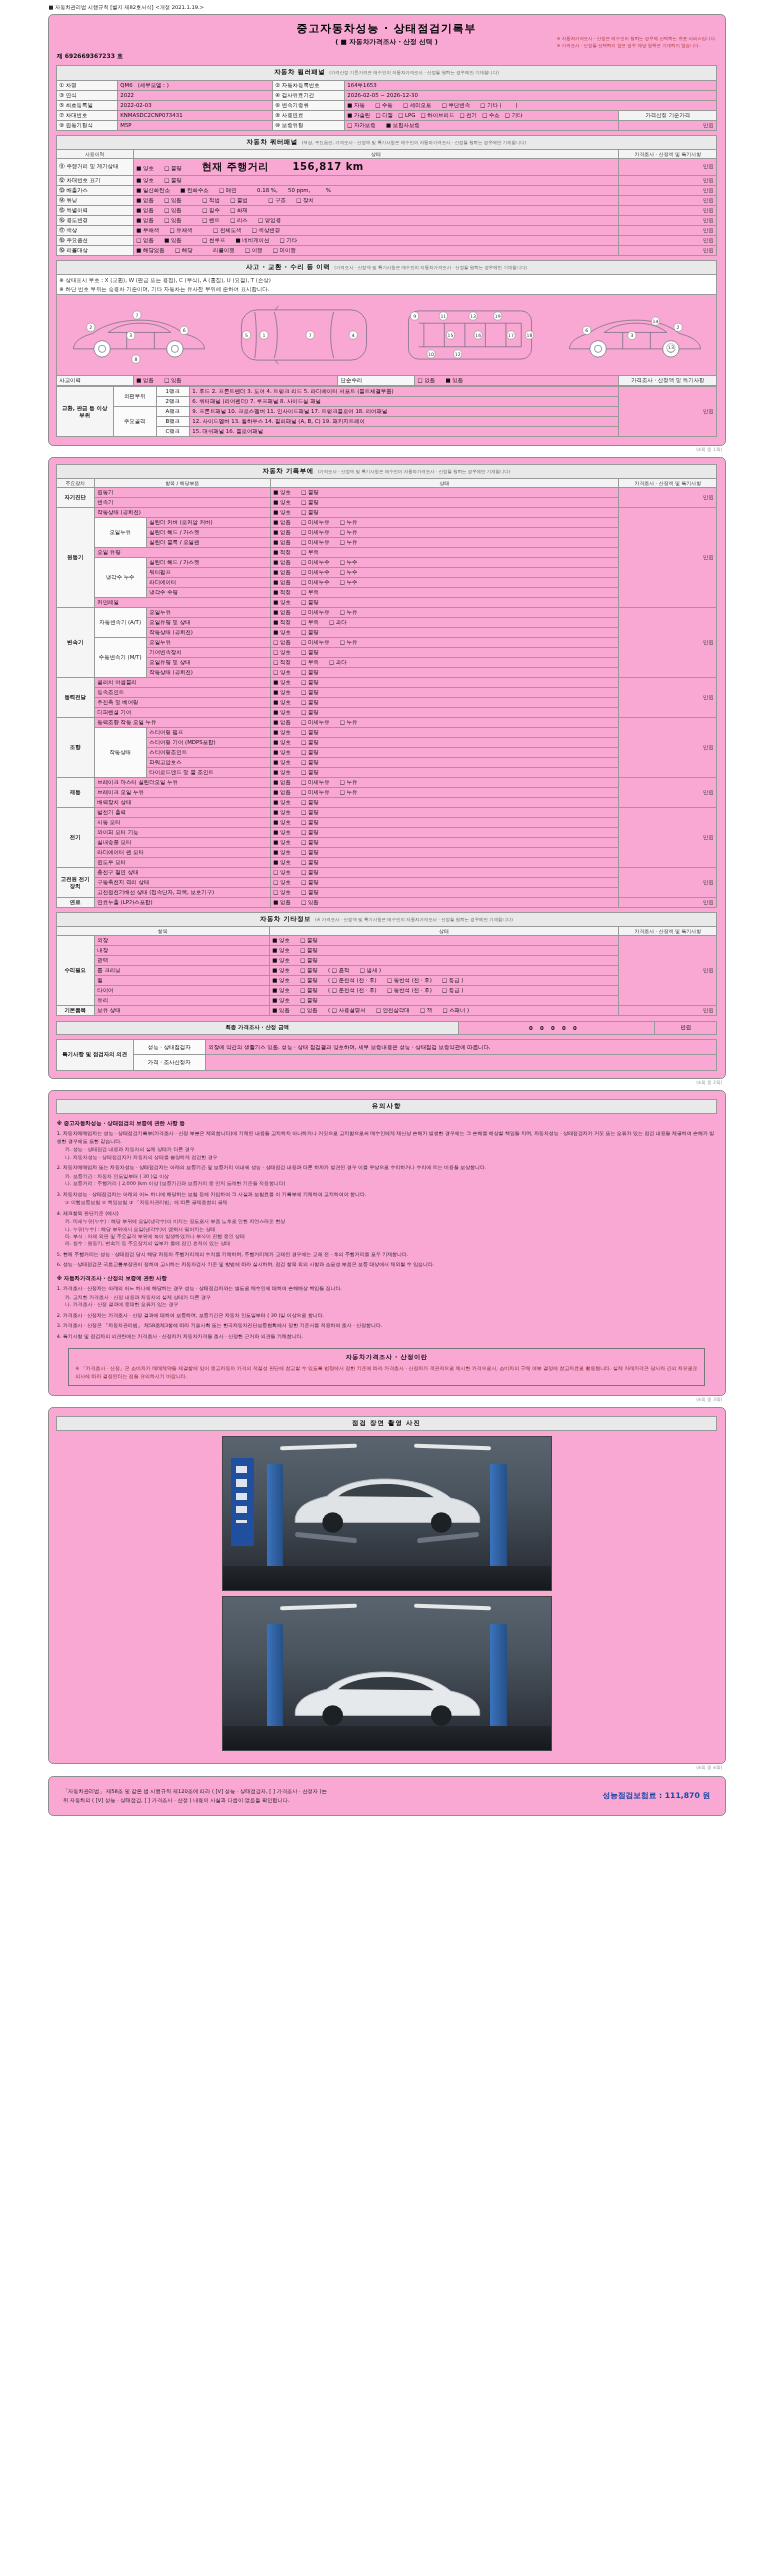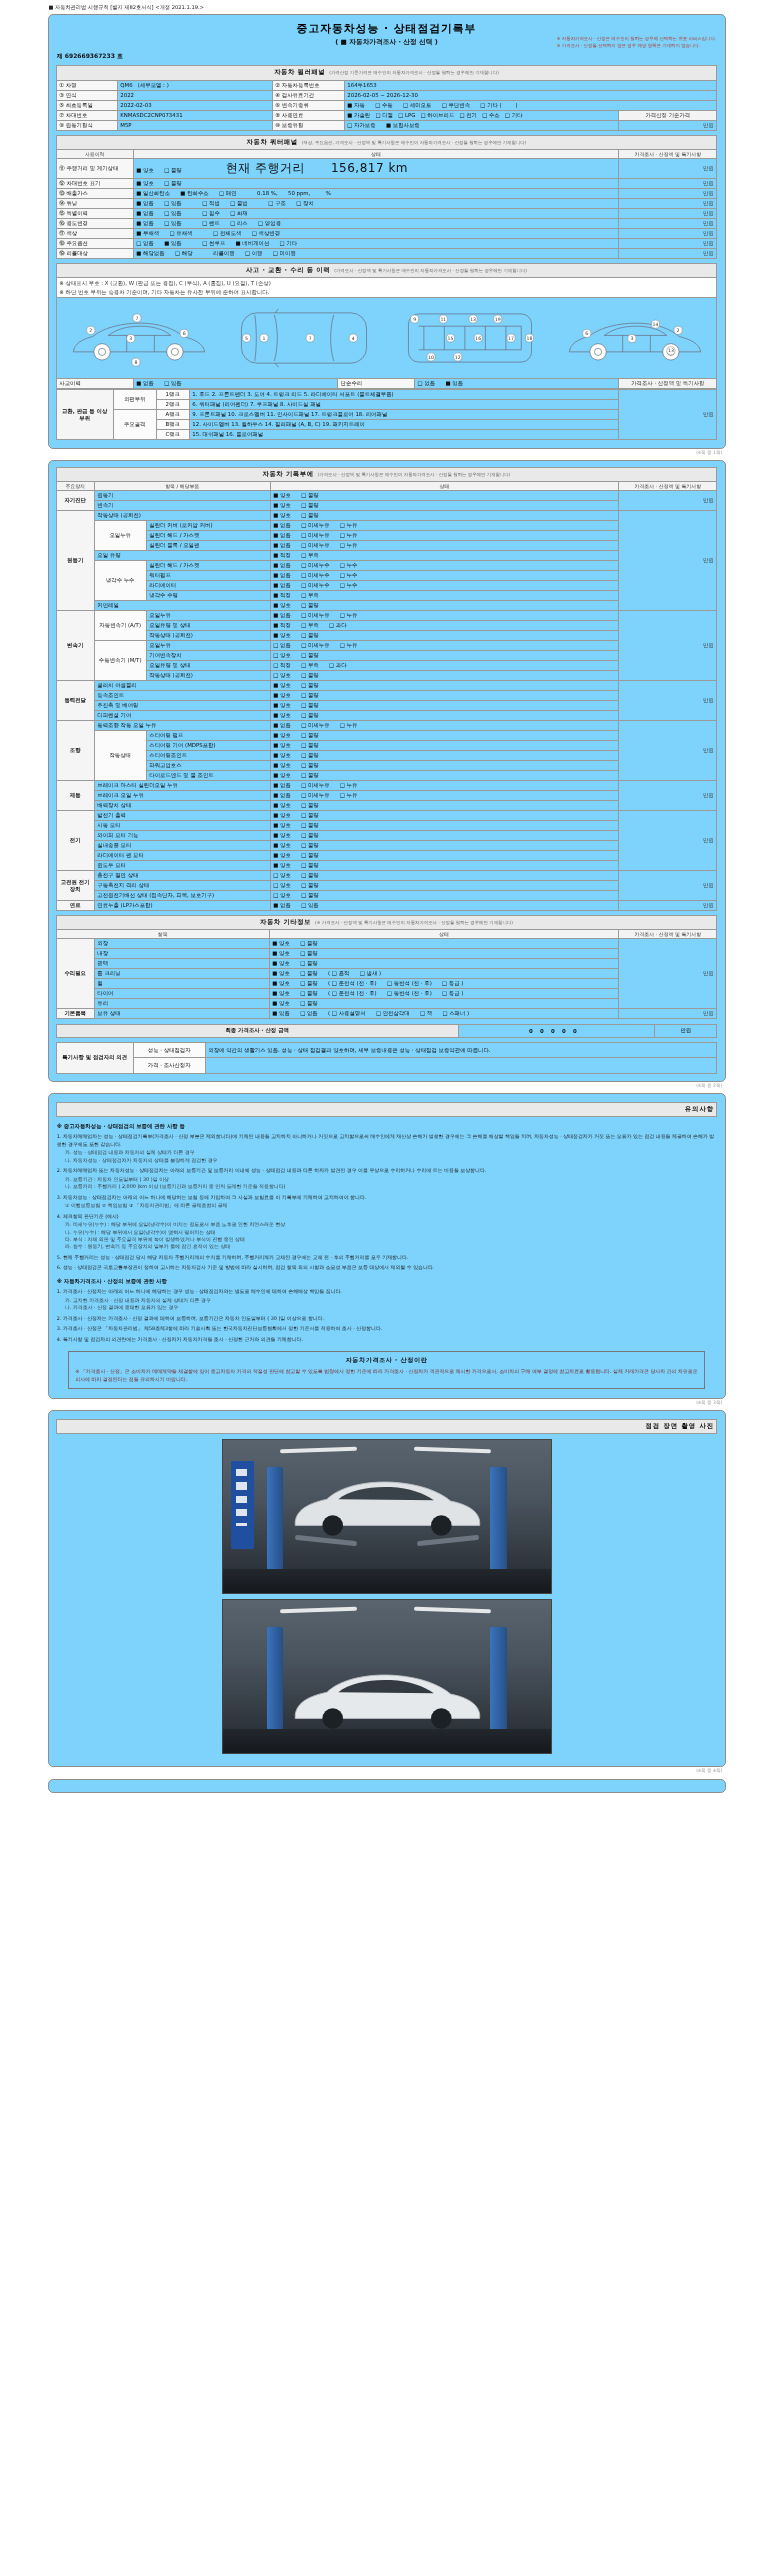--- a/index.html
+++ b/index.html
@@ -1,20 +1,20 @@
 <!DOCTYPE html>
 <html style="font-size:8.2px"><head>
 <meta charset="utf-8">
 <style>
   *{box-sizing:border-box;margin:0;padding:0}
   html,body{background:#fff}
   body{width:773px;height:2576px;position:relative;font-family:"DejaVu Sans","Liberation Sans",sans-serif;color:#111}
   .canvas{width:678px;margin:0 auto;padding-top:3.1px}
   .formref{font-size:5.2px;color:#222;margin:1px 0 2.6px 1px}
-  .box{border:0.8px solid #8d8d8d;border-radius:5.2px;padding:5.2px 7.2px 7.2px 7.2px;background:#7dd3fc}
+  .box{border:0.8px solid #8d8d8d;border-radius:5.2px;padding:5.2px 7.2px 7.2px 7.2px;background:#f9a8d4}
   .pagemark{text-align:right;font-size:4.6px;color:#999;margin:1px 3.1px 5.2px 0}
   
   .hdr{position:relative;padding-top:2.1px}
   .title{text-align:center;font-size:10.8px;font-weight:bold;letter-spacing:1px;color:#000}
   .subtitle{text-align:center;font-size:6.7px;font-weight:bold;margin-top:2.1px}
   .subnotes{position:absolute;right:1px;top:15.5px;font-size:4.4px;color:#b03a2e;line-height:1.6;text-align:left}
   .docno{font-size:6px;font-weight:bold;margin:5.2px 0 0 1px}
   
   table.grid{width:100%;border-collapse:collapse;table-layout:fixed;margin-top:4.1px}
   table.grid td{border:0.5px solid #9a9a9a;font-size:5.4px;padding:1px 2.6px;height:8.8px;vertical-align:middle}
@@ -22,35 +22,35 @@
   .bandtitle{font-weight:bold;letter-spacing:0.5px}
   .bandnote{font-weight:normal;font-size:4.4px;color:#666;margin-left:4.1px}
   tr.colhead td,.colheadcell{background:#f3f3f3;text-align:center;font-size:4.9px;color:#333;padding:1px}
   td.lbl{background:#f7f7f7;font-size:5.2px}
   td.val{white-space:pre-wrap}
   td.grp{background:#f5f5f5;text-align:center;font-weight:bold;font-size:5.2px}
   td.sub{background:#fbfbfb;text-align:center;font-size:4.9px}
   td.item{font-size:5.2px}
   td.status{white-space:pre-wrap;font-size:5.2px}
   td.price{text-align:right;color:#444;font-size:4.9px;vertical-align:bottom}
-  .km{font-weight:normal;font-size:12px;margin-left:44px;letter-spacing:0.5px}
+  .km{font-weight:bold;font-size:10px;margin-left:20px;letter-spacing:0.5px}
   
   td.marks{font-size:4.6px;color:#333;line-height:1.6;background:#fff}
   td.diagcell{padding:4.1px}
   .diagrams{display:flex;gap:6.2px}
   svg.diag{flex:1;height:78px}
   svg.diag path,svg.diag line,svg.diag rect{fill:none;stroke:#667;stroke-width:1.3}
   svg.diag circle.wheel{fill:#fff;stroke:#667;stroke-width:1.3}
   
   td.flabel{background:#e9e9e9;text-align:center;font-weight:bold;font-size:6.2px}
   td.fdigits{text-align:center;letter-spacing:7.2px;font-size:6.2px;font-weight:bold}
   td.funit{text-align:center;font-size:5.4px}
   td.rem{font-size:4.9px;line-height:1.5;white-space:pre-wrap}
   
-  .nt-band{background:#e9e9e9;border:0.5px solid #9a9a9a;text-align:right;font-weight:bold;font-size:6.4px;padding:2.1px;letter-spacing:1px;margin-top:2.1px}
+  .nt-band{background:#e9e9e9;border:0.5px solid #9a9a9a;text-align:center;font-weight:bold;font-size:6.4px;padding:2.1px;letter-spacing:1px;margin-top:2.1px}
   .nt-sec{font-size:5.4px;font-weight:bold;margin:6.2px 0 2.1px 1px}
   p.nt{font-size:4.9px;line-height:1.55;margin:3.1px 0 1px 1px;color:#222}
   .nt-sub{font-size:4.9px;line-height:1.5;margin-left:9.3px;color:#333}
   .defbox{border:0.7px solid #777;margin:7.2px 12.4px 2.1px 12.4px;padding:4.1px 6.2px}
   .defbox-title{text-align:center;font-weight:bold;font-size:6.2px;margin-bottom:3.1px;letter-spacing:0.5px}
   .defbox-text{font-size:4.9px;line-height:1.6;color:#7a1f1a}
   
   .photo{position:relative;width:330px;height:155px;margin:5.2px auto;background:linear-gradient(180deg,#5a646e 0%,#49535d 40%,#363d45 70%,#23282e 100%);overflow:hidden;border:0.5px solid #444}
   .ph-light{position:absolute;height:4.1px;background:rgba(255,255,255,.85);border-radius:2.1px;top:8.2px}
   .ph-light.l1{left:57px;width:77px;transform:rotate(-2deg)}
@@ -729,16 +729,23 @@
         <path d="M58 28 C70 18 92 14 114 15 C134 16 150 22 160 29 Z" fill="#333a41"></path>
         <circle cx="52" cy="56" r="11" fill="#1c2125"></circle>
         <circle cx="168" cy="56" r="11" fill="#1c2125"></circle>
       </svg>
       <div class="ph-floor"></div>
     </div>
   </section>
   <div class="pagemark">(4쪽 중 4쪽)</div>
 
   <section class="box">
+    <div class="sigrow">
+      <div class="siglines">
+        <div>「자동차관리법」 제58조 및 같은 법 시행규칙 제120조에 따라 ( [V] 성능 · 상태점검자,  [  ] 가격조사 · 산정자 )는</div>
+        <div>위 자동차의 ( [V] 성능 · 상태점검,  [  ] 가격조사 · 산정 ) 내용이 사실과 다름이 없음을 확인합니다.</div>
+      </div>
+      <div class="premium">성능점검보험료 : 111,870 원</div>
+    </div>
   </section>
 
 </div>
 
 
 </body></html>

